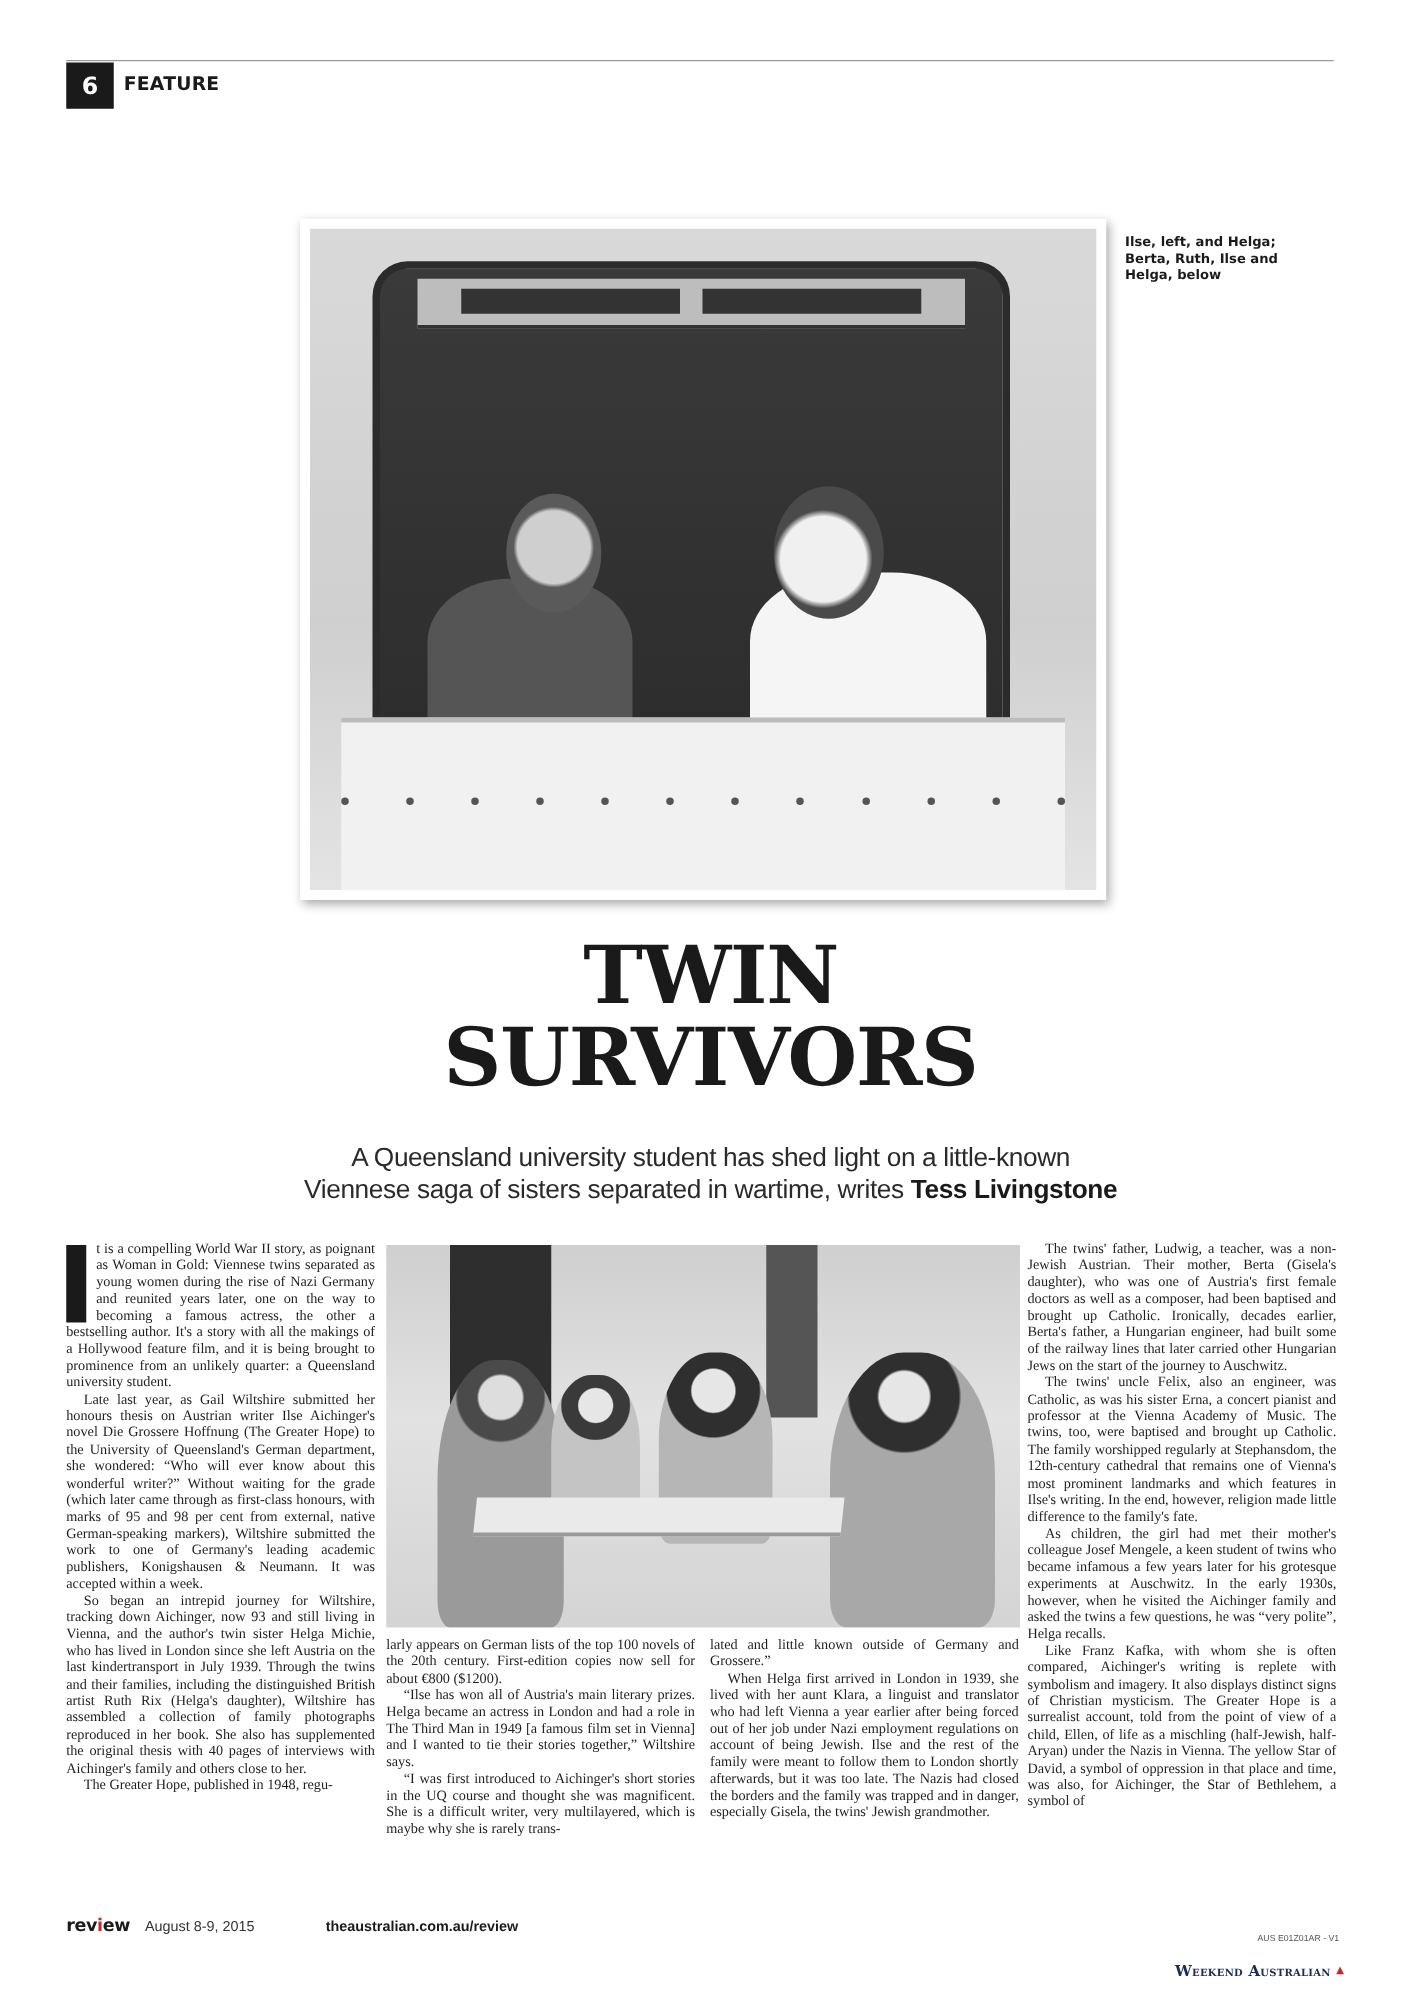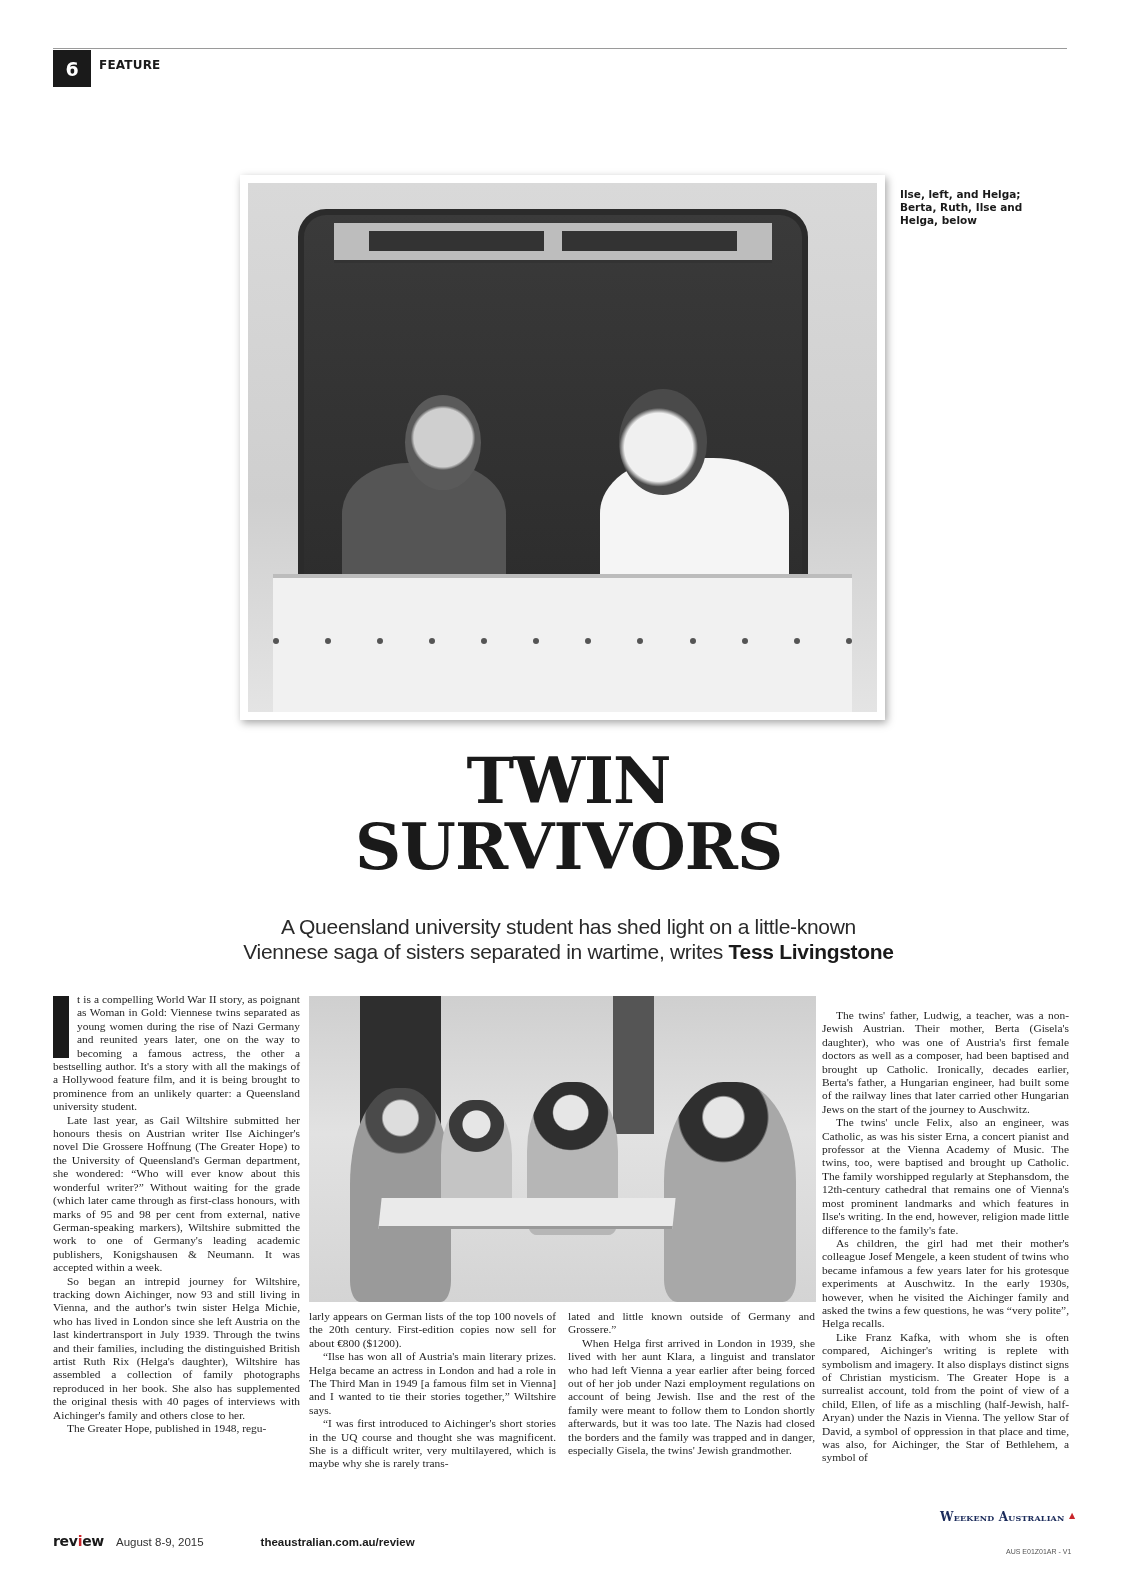--- a/index.html
+++ b/index.html
@@ -2,21 +2,21 @@
 <html><head>
 <meta charset="utf-8">
 <style>
   * { box-sizing: border-box; margin: 0; padding: 0; }
   html, body { width: 1137px; height: 1594px; background: #ffffff; overflow: hidden; }
   body { position: relative; font-family: "Liberation Serif", serif; color: #1c1c1c; }
 
   .top-rule { position: absolute; left: 53px; top: 48px; width: 1014px; height: 1px; background: #9a9a9a; }
   .page-num { position: absolute; left: 53px; top: 50px; width: 38px; height: 37px; background: #1a1a1a; color: #fff;
     font-family: "DejaVu Sans", sans-serif; font-weight: bold; font-size: 19px; display:flex; align-items:center; justify-content:center; }
-  .section-label { position: absolute; left: 99px; top: 58px; font-family: "DejaVu Sans", sans-serif; font-weight: bold; font-size: 12px; letter-spacing: 0.2px; color:#1a1a1a; }
+  .section-label { position: absolute; left: 99px; top: 58px; font-family: "DejaVu Sans", sans-serif; font-weight: bold; font-size: 15px; letter-spacing: 0.2px; color:#1a1a1a; }
 
   
   .main-photo { position: absolute; left: 240px; top: 175px; width: 645px; height: 545px; background:#fff;
     box-shadow: 2px 3px 8px rgba(0,0,0,0.35); padding: 8px; }
   .main-photo-inner { width: 100%; height: 100%; background: linear-gradient(180deg,#d9d9d9 0%,#cfcfcf 60%,#e4e4e4 100%); position: relative; overflow:hidden; }
   .window-frame { position:absolute; left: 8%; top: 5%; width: 81%; height: 77%; border: 6px solid #2b2b2b; border-radius: 28px 28px 4px 4px;
     background: linear-gradient(180deg,#3a3a3a,#2c2c2c); }
   .window-vent { position:absolute; left: 6%; top: 2%; width: 88%; height: 10%; background:#bdbdbd; border-bottom: 3px solid #333; }
   .window-vent::before, .window-vent::after { content:""; position:absolute; top:20%; width:40%; height:55%; background:#333; }
   .window-vent::before { left: 8%; } .window-vent::after { right: 8%; }
@@ -36,41 +36,41 @@
   .standfirst { position:absolute; left: 0; width: 1137px; top: 914px; text-align:center; font-family: "Liberation Sans", sans-serif; font-size: 21px; line-height: 25px; color:#2a2a2a; letter-spacing: -0.3px; }
   .standfirst .byline { font-weight: bold; color:#1a1a1a; }
 
   
   .col { position:absolute; font-family: "Liberation Serif", serif; font-size: 11.4px; line-height: 13.4px; text-align: justify; color:#1e1e1e; hyphens: auto; }
   .col p { text-indent: 14px; }
   .col p.first { text-indent: 0; }
   .col1 { left: 53px; top: 993px; width: 247px; }
   .col2 { left: 309px; top: 1310px; width: 247px; }
   .col3 { left: 568px; top: 1310px; width: 247px; }
-  .col4 { left: 822px; top: 993px; width: 247px; margin-top: 16px; }
+  .col4 { left: 822px; top: 993px; width: 247px; }
 
   .dropcap { float:left; width: 16px; height: 62px; background:#1a1a1a; margin: 3px 8px 0 0; color: transparent; font-size: 1px; }
 
   .group-photo { position:absolute; left: 309px; top: 996px; width: 507px; height: 306px; background: linear-gradient(180deg,#cfcfcf 0%,#e2e2e2 45%,#d4d4d4 100%); overflow:hidden; }
   .gp-door { position:absolute; left: 10%; top: 0; width: 16%; height: 45%; background:#2e2e2e; }
   .gp-door2 { position:absolute; left: 60%; top: 0; width: 8%; height: 45%; background:#555; }
   .gp-table { position:absolute; left: 14%; top: 66%; width: 58%; height: 10%; background:#eaeaea; transform: skewX(-6deg); border-bottom: 3px solid #999; }
   .gp-fig { position:absolute; border-radius: 45% 45% 10% 10%; }
   .gp-f1 { left: 8%; top: 30%; width: 20%; height: 70%; background: radial-gradient(circle at 50% 14%, #ddd 0 9%, #4a4a4a 10% 18%, #9a9a9a 19%); }
   .gp-f2 { left: 26%; top: 34%; width: 14%; height: 40%; background: radial-gradient(circle at 50% 20%, #e6e6e6 0 13%, #3a3a3a 14% 26%, #c4c4c4 27%); }
   .gp-f3 { left: 43%; top: 28%; width: 18%; height: 50%; background: radial-gradient(circle at 48% 20%, #e6e6e6 0 13%, #2f2f2f 14% 28%, #b6b6b6 29%); }
   .gp-f4 { left: 70%; top: 28%; width: 26%; height: 72%; background: radial-gradient(circle at 45% 16%, #e6e6e6 0 10%, #2f2f2f 11% 22%, #a8a8a8 23%); }
 
   
   .footer { position:absolute; left: 53px; top: 1533px; display:flex; align-items: baseline; gap: 12px; }
   .footer .brand { font-family: "DejaVu Sans", sans-serif; font-weight: bold; font-size: 14px; color:#1a1a1a; letter-spacing: -0.3px; }
   .footer .brand .accent { color:#c8262b; }
   .footer .date { font-family: "Liberation Sans", sans-serif; font-size: 11.5px; color:#333; }
   .footer .url { font-family: "Liberation Sans", sans-serif; font-weight: bold; font-size: 11.5px; color:#1a1a1a;padding-left:45px; }
-  .masthead { position:absolute; left: 940px; top: 1510px; font-family: "DejaVu Serif", serif; font-weight: bold; font-size: 12px; color:#1a2a5a; font-variant: small-caps; letter-spacing: 0.2px; }
+  .masthead { position:absolute; left: 940px; top: 1570px; font-family: "DejaVu Serif", serif; font-weight: bold; font-size: 12px; color:#1a2a5a; font-variant: small-caps; letter-spacing: 0.2px; }
   .masthead .dot { color:#c8262b; font-size: 8px; vertical-align: top; }
   .edition-code { position:absolute; left: 1006px; top: 1548px; font-family: "Liberation Sans", sans-serif; font-size: 7px; color:#555; }
 </style>
 </head>
 <body>
 
 <div class="top-rule"></div>
 <div class="page-num">6</div>
 <div class="section-label">FEATURE</div>
 

